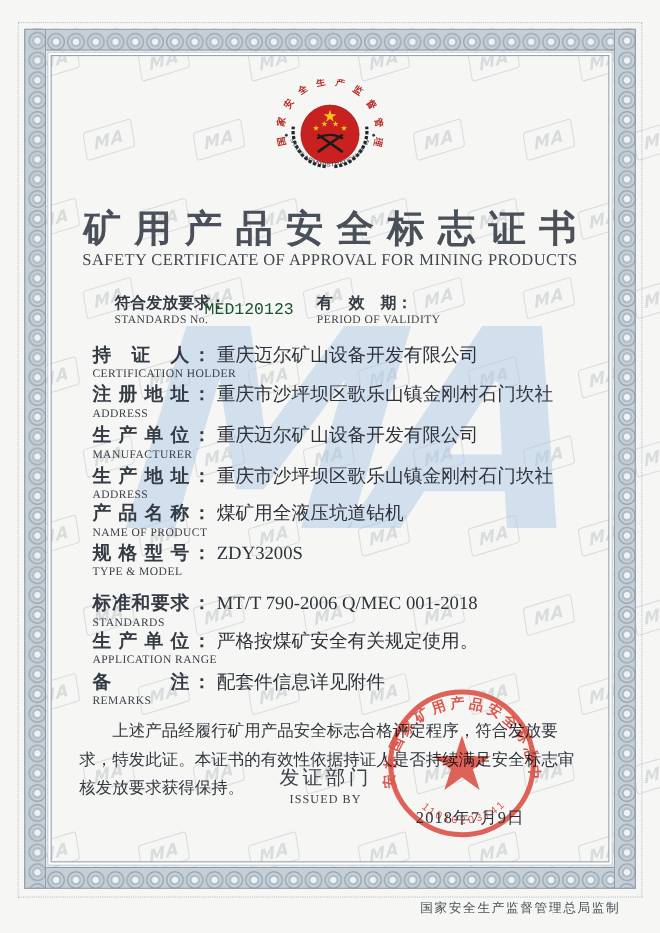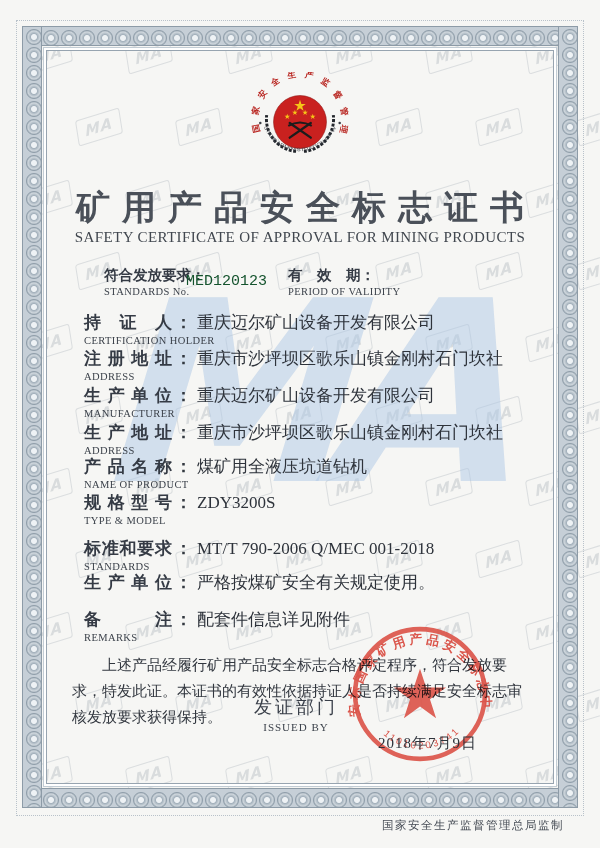--- a/index.html
+++ b/index.html
@@ -346,20 +346,21 @@
     <div class="field" style="top:491px">
       <div class="zh-line"><span class="zh-label">规格型号</span><span class="colon">：</span><span class="value">ZDY3200S</span></div>
       <div class="lbl-en">TYPE &amp; MODEL</div>
     </div>
     <div class="field" style="top:537px">
       <div class="zh-line"><span class="zh-label">标准和要求</span><span class="colon">：</span><span class="value">MT/T 790-2006 Q/MEC 001-2018</span></div>
       <div class="lbl-en">STANDARDS</div>
     </div>
     <div class="field" style="top:571px">
       <div class="zh-line"><span class="zh-label">生产单位</span><span class="colon">：</span><span class="value">严格按煤矿安全有关规定使用。</span></div>
+      <div class="lbl-en">APPLICATION RANGE</div>
     </div>
     <div class="field" style="top:608px">
       <div class="zh-line"><span class="zh-label">备注</span><span class="colon">：</span><span class="value">配套件信息详见附件</span></div>
       <div class="lbl-en">REMARKS</div>
     </div>
 
     <p class="statement">上述产品经履行矿用产品安全标志合格评定程序，符合发放要求，特发此证。本证书的有效性依据持证人是否持续满足安全标志审核发放要求获得保持。</p>
 
     <div class="issued">
       <div class="zh">发证部门</div>

